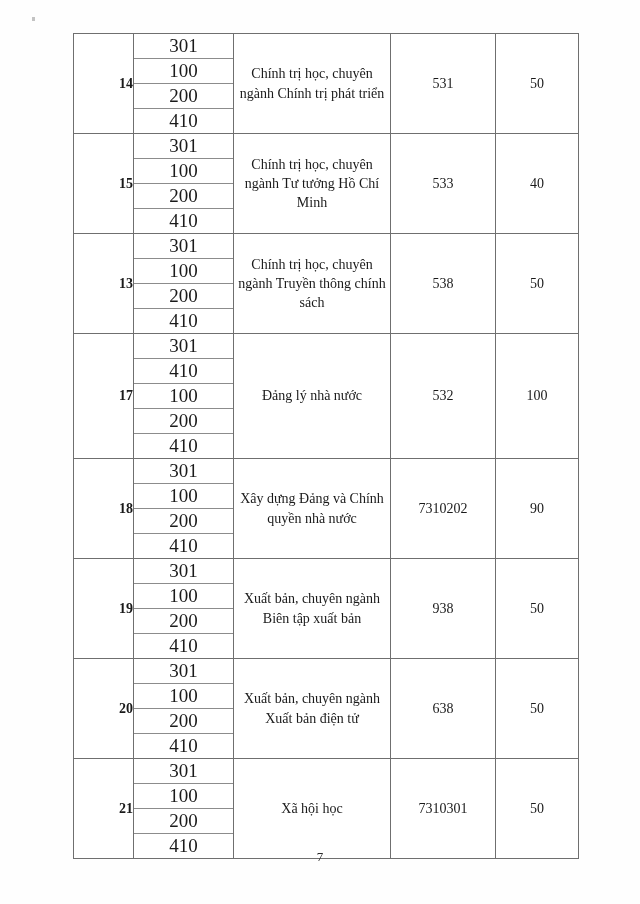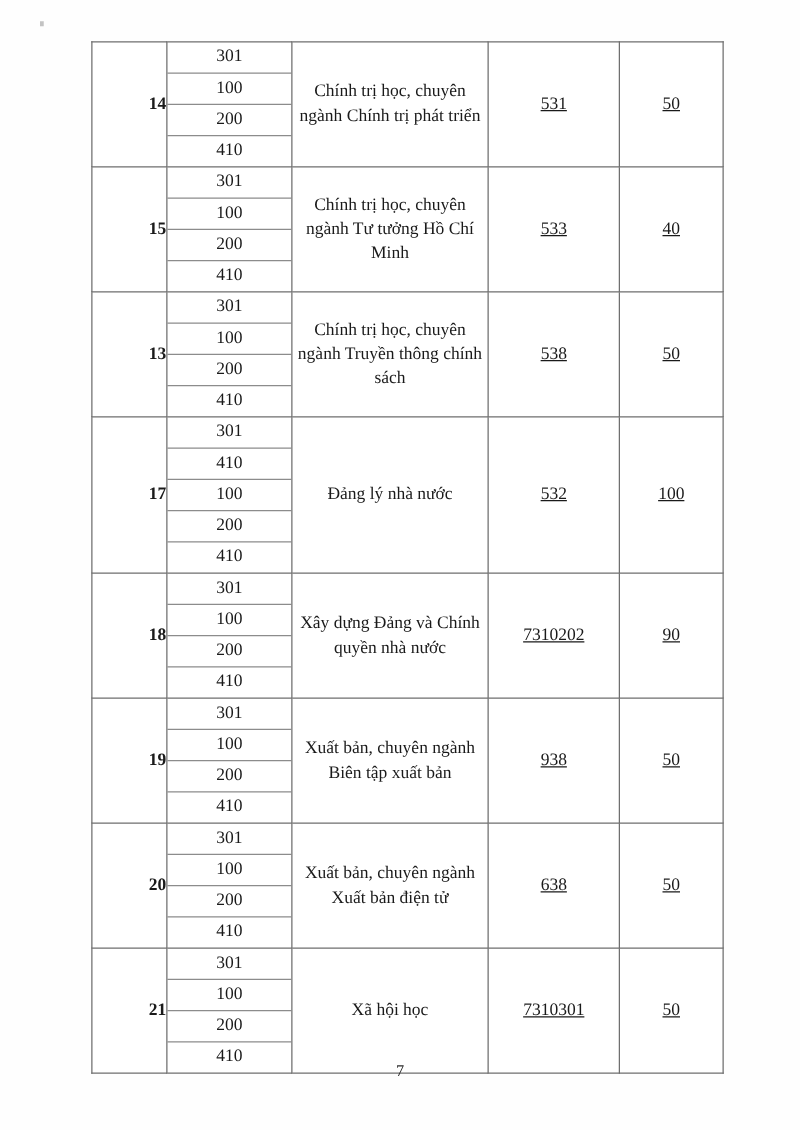--- a/index.html
+++ b/index.html
@@ -78,42 +78,41 @@
 
   table.sub {
     border-collapse: collapse;
     table-layout: fixed;
     width: 100%;
   }
   table.sub td {
     border: 0;
     border-bottom: 1px solid #8c8c8c;
     text-align: center;
-    font-size: 14px;
+    font-size: 19px;
     height: 24px;
     line-height: 24px;
     padding: 0;
     background: #ffffff;
   }
   table.sub tr:last-child td {
     border-bottom: 0;
   }
 
   td.name {
     text-align: center;
     font-size: 14px;
     line-height: 1.38;
     padding: 2px 6px;
     margin-left: 12px;
   }
 
   td.code2, td.quota {
     text-align: center;
     font-size: 14px;
-    text-decoration: underline;
   }
 
   .page-number {
     position: absolute;
     left: 0;
     top: 849px;
     width: 640px;
     text-align: center;
     font-size: 13px;
     color: #2a2a2a;

